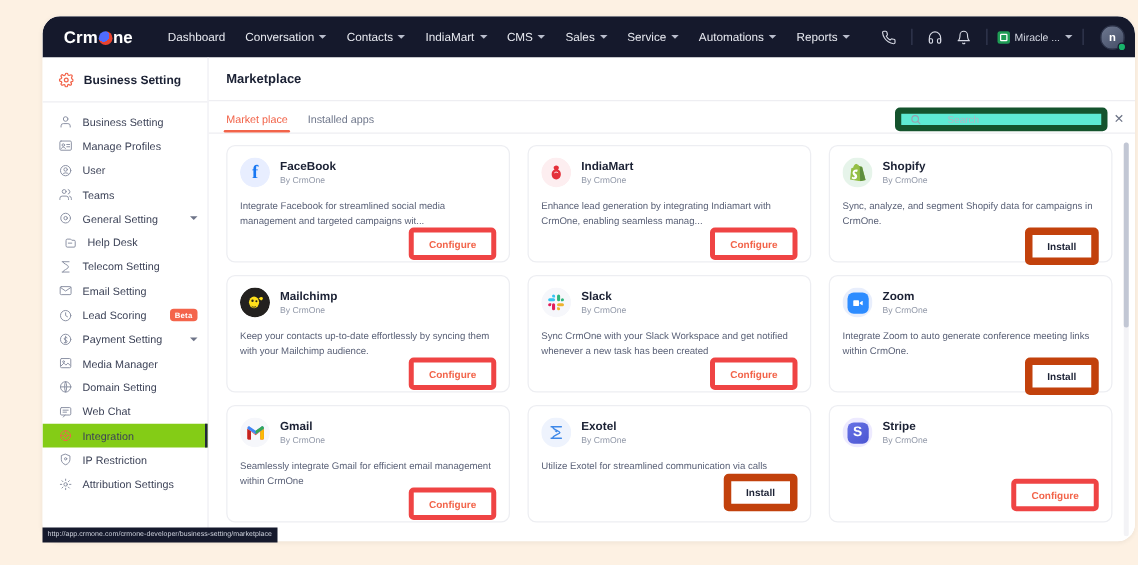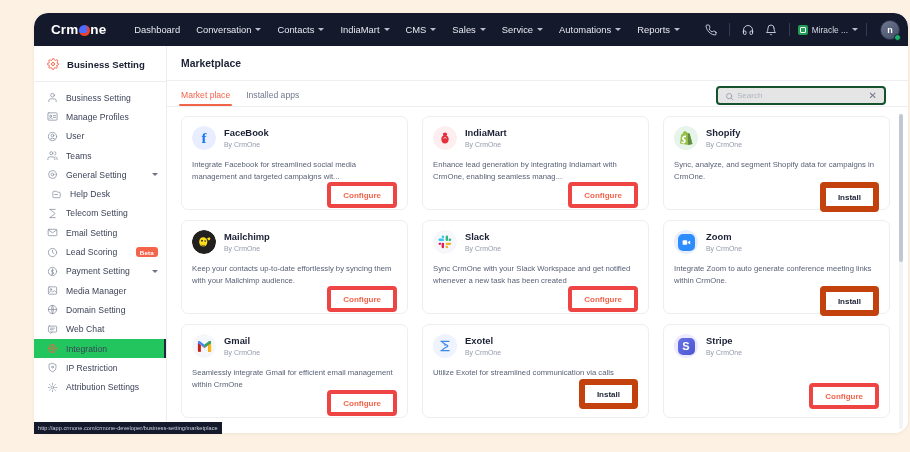--- a/index.html
+++ b/index.html
@@ -132,21 +132,21 @@
   }
   .sb-item .sicon {
     width: 12px; height: 12px; flex: 0 0 12px;
     display: flex; align-items: center; justify-content: center;
     color: #8a90a2;
   }
   .sb-item .slabel {
     font-size: 8.6px; color: #3c4257; white-space: nowrap;
     letter-spacing: .05px;
   }
-  .sb-item.active { background: #22c55e; }
+  .sb-item.active { background: #84cc16; }
   .sb-item.active .sicon { color: #f2644a; }
   .sb-item.active::after {
     content: ""; position: absolute; right: 0; top: 0;
     width: 2px; height: 100%; background: #20263b;
   }
   .sb-chev {
     margin-left: auto;
     width: 0; height: 0;
     border-left: 3.2px solid transparent;
     border-right: 3.2px solid transparent;
@@ -183,23 +183,23 @@
     cursor: pointer; position: relative;
   }
   .tab.active { color: #f2644a; }
   .tab.active::after {
     content: ""; position: absolute; left: -2px; right: -2px; bottom: 0;
     height: 1.6px; background: #f2644a; border-radius: 2px;
   }
   .searchbox {
     position: absolute; right: 22px; top: 5px;
     width: 170px; height: 19px;
-    border: 2px solid #14532d; border-radius: 4px;
-    display: flex; align-items: center; gap: 3px;
-    padding: 0 7px; background: #e5e5e5;
+    border: 5px solid #14532d; border-radius: 4px;
+    display: flex; align-items: center; gap: 21px;
+    padding: 0 7px; background: #5eead4;
   }
   .searchbox input {
     border: none; outline: none; flex: 1;
     font-size: 8px; color: #3c4257;
     font-family: "Liberation Sans", sans-serif;
     background: transparent;
   }
   .searchbox input::placeholder { color: #b0b5c3; }
   .search-x {
     color: #6d7486; font-size: 10px; cursor: pointer;

